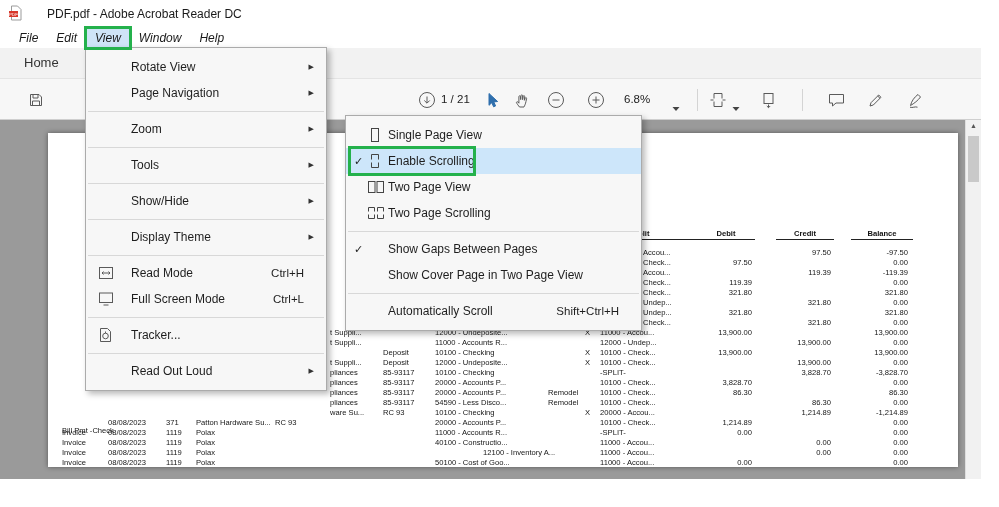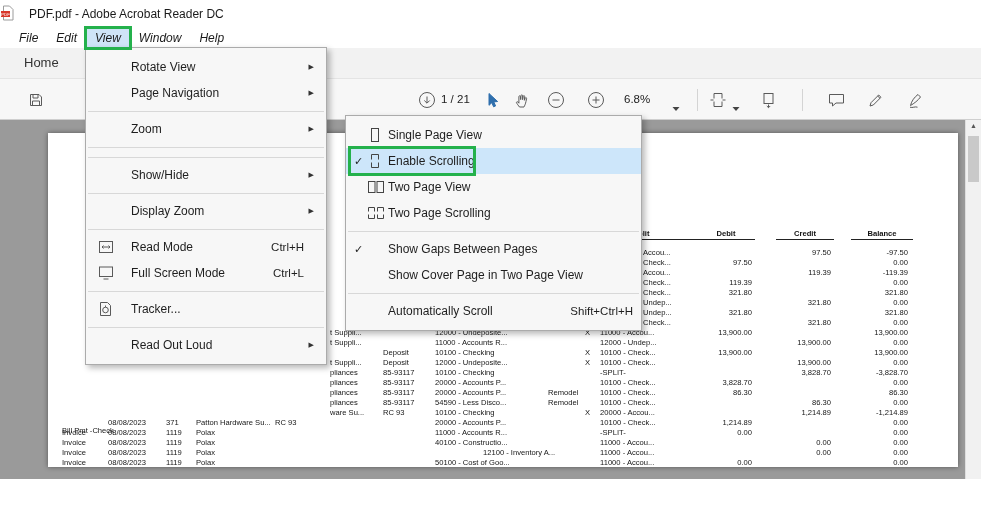--- a/index.html
+++ b/index.html
@@ -1,19 +1,19 @@
 <!DOCTYPE html>
 <html><head>
 <meta charset="utf-8">
 <style>
   html,body{margin:0;padding:0;}
   body{width:999px;height:507px;position:relative;overflow:hidden;background:#fff;
        font-family:"Liberation Sans",sans-serif;-webkit-font-smoothing:antialiased;}
   .titlebar{position:absolute;top:0;left:0;width:981px;height:28px;background:#fff;
-            display:flex;align-items:center;gap:14px;font-size:12px;color:#1a1a1a;}
+            display:flex;align-items:center;gap:24px;padding-left:8px;font-size:12px;color:#1a1a1a;}
   .menubar{position:absolute;top:28px;left:0;width:981px;height:20px;background:#fff;
            display:flex;padding-left:10px;font-size:12px;color:#1a1a1a;}
   .mitem{padding:3px 9px;position:relative;cursor:default;font-style:italic;}
   .mitem.active{background:#cfe4f7;}
   .gbox{position:absolute;border:3px solid #24b14c;box-sizing:border-box;pointer-events:none;z-index:30;}
   .gbox-view{left:-2px;top:-2px;right:-2px;bottom:-2px;}
   .gbox-pd{left:3px;top:-2px;width:172px;height:30px;}
   .gbox-es{left:2px;top:-2px;width:128px;height:30px;}
   .tabrow{position:absolute;top:48px;left:0;width:981px;height:30px;background:#f2f2f2;}
   .tab-home{position:absolute;left:24px;top:0;line-height:30px;font-size:13px;color:#333;}
@@ -37,21 +37,21 @@
   .vmenu{position:absolute;background:#f7f7f7;border:1px solid #ababab;
          box-shadow:3px 3px 6px rgba(0,0,0,.28);padding:6px 0;z-index:10;}
   #view-menu{left:85px;top:47px;width:240px;}
   #pd-submenu{left:345px;top:115px;width:295px;z-index:11;}
   .menuitem{position:relative;height:26px;font-size:12px;color:#1e1e1e;display:flex;align-items:center;}
   .menuitem.selected{background:#cde6fa;}
   .mlabel{white-space:nowrap;}
   #view-menu .mlabel{margin-left:45px;}
   #pd-submenu .mlabel{margin-left:42px;}
   .mshort{position:absolute;right:22px;font-size:11.5px;color:#1e1e1e;margin-left:40px;}
-  #pd-submenu .mshort{right:8px;}
+  #pd-submenu .mshort{right:22px;}
   .marrow{position:absolute;right:12px;font-size:7px;color:#333;}
   .check{position:absolute;left:8px;font-size:11px;color:#222;}
   .mico{position:absolute;top:50%;transform:translateY(-50%);display:flex;}
   #view-menu .mico{left:12px;}
   #pd-submenu .mico{left:21px;}
   .msep{height:10px;position:relative;}
   .msep::after{content:"";position:absolute;left:2px;right:2px;top:50%;border-top:1px solid #d8d8d8;}
 </style>
 </head>
 <body>
@@ -298,28 +298,32 @@
     <div class="menuitem">
       <span class="mlabel">Page Navigation</span>
       <span class="marrow">▶</span>
     </div>
     <div class="msep"></div>
     <div class="menuitem">
       <span class="mlabel">Zoom</span>
       <span class="marrow">▶</span>
     </div>
     <div class="msep"></div>
+    <div class="menuitem">
+      <span class="mlabel">Tools</span>
+      <span class="marrow">▶</span>
+    </div>
     <div class="msep"></div>
     <div class="menuitem">
       <span class="mlabel">Show/Hide</span>
       <span class="marrow">▶</span>
     </div>
     <div class="msep"></div>
     <div class="menuitem">
-      <span class="mlabel">Display Zoom</span>
+      <span class="mlabel">Display Theme</span>
       <span class="marrow">▶</span>
     </div>
     <div class="msep"></div>
     <div class="menuitem">
       <span class="mico">
         <svg width="16" height="14" viewBox="0 0 16 14" fill="none" stroke="#5a5a5a">
           <rect x="1.5" y="1.5" width="13" height="11"></rect>
           <path d="M4 7h8M5.5 5.5L4 7l1.5 1.5M10.5 5.5L12 7l-1.5 1.5"></path>
         </svg>
       </span>

